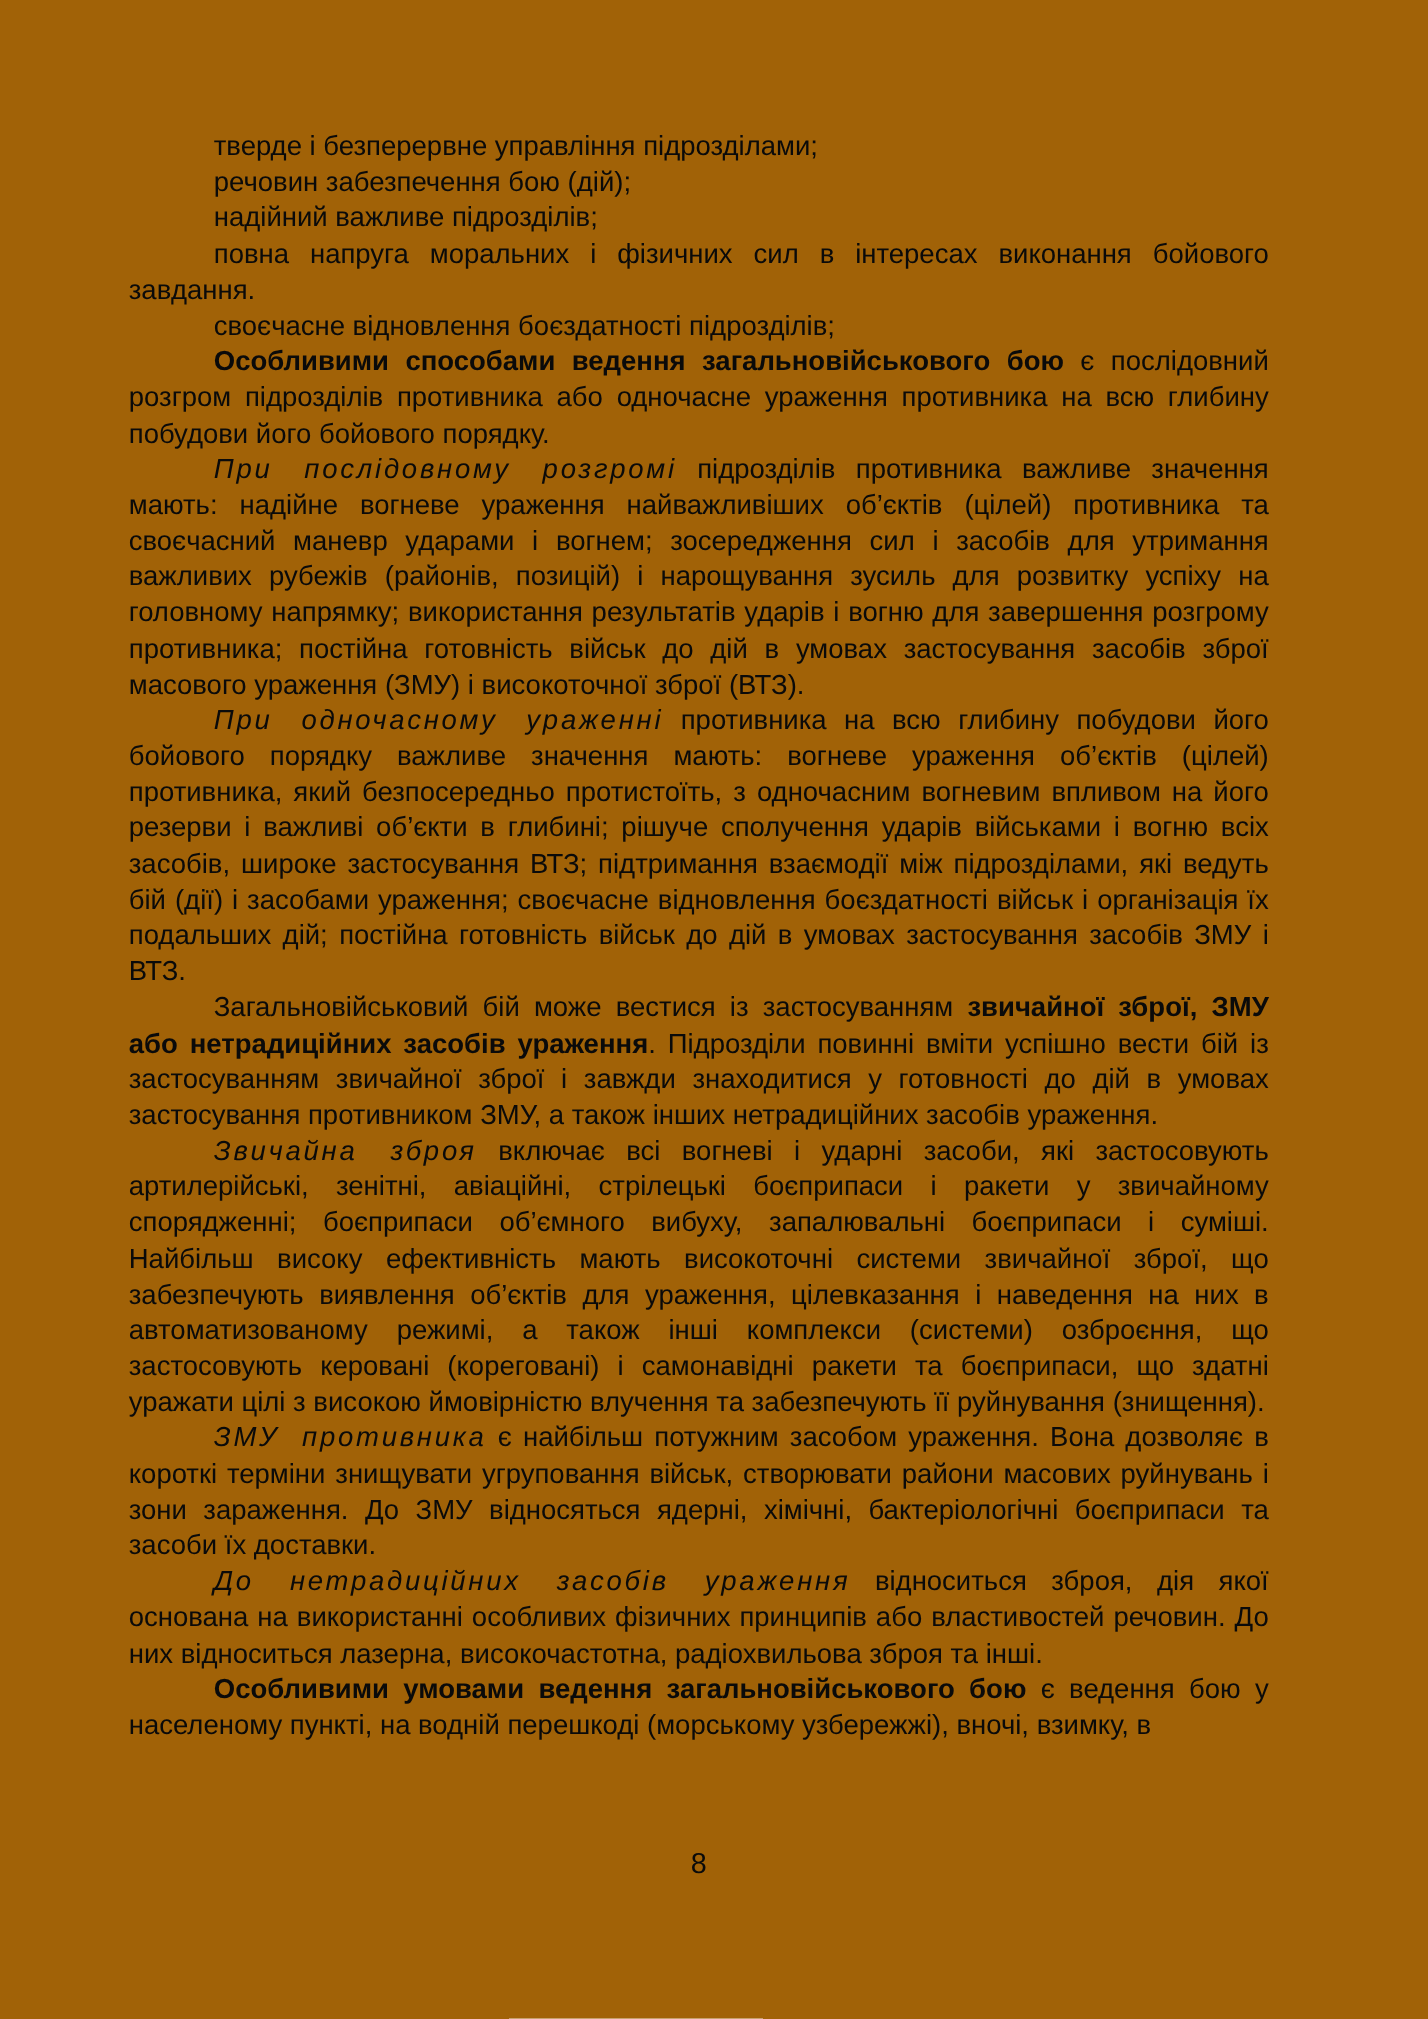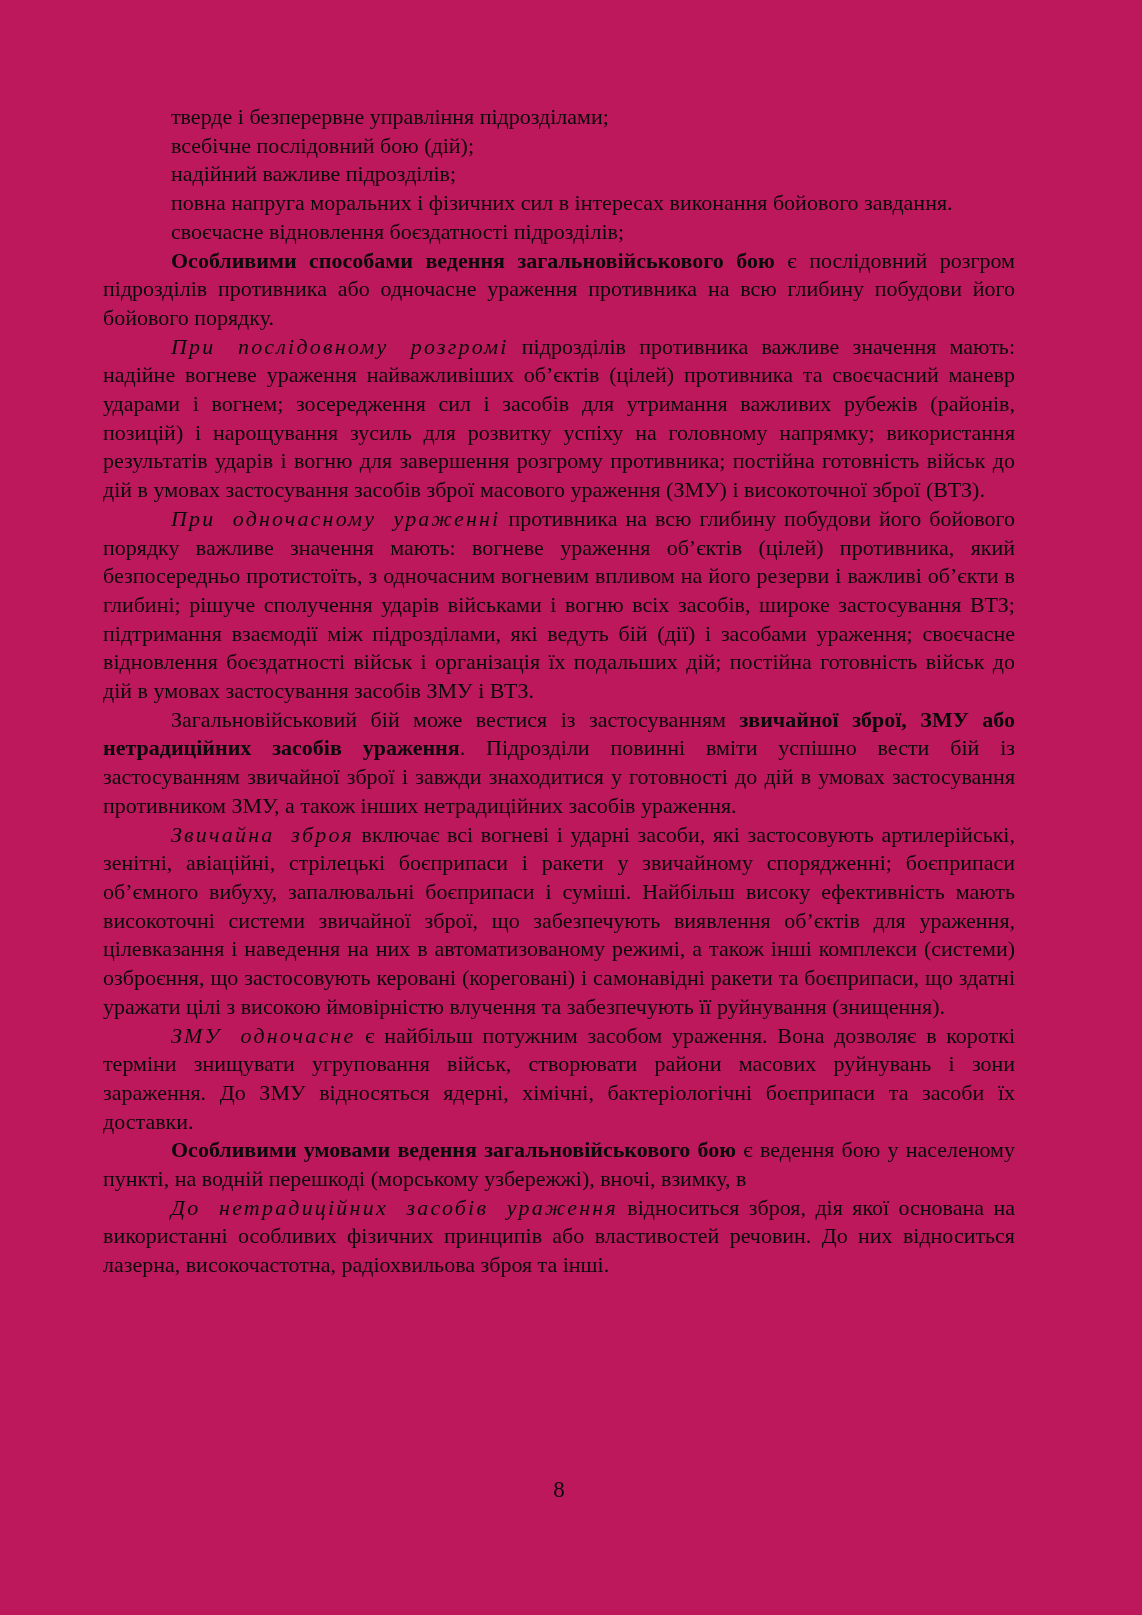--- a/index.html
+++ b/index.html
@@ -4,22 +4,22 @@
 <style>
   html, body {
     margin: 0;
     padding: 0;
     background: #ffffff;
   }
   .page {
     position: relative;
     width: 1142px;
     height: 1615px;
-    background: #be185d;
-    font-family: Liberation Serif, serif;
+    background: #a16207;
+    font-family: Liberation Sans, sans-serif;
     color: #0a0a0a;
     overflow: hidden;
   }
   .text-block {
     position: absolute;
     left: 103px;
     top: 103px;
     width: 912px;
     font-size: 22px;
     line-height: 28.7px;
@@ -48,27 +48,27 @@
     line-height: 28px;
     color: #0a0a0a;
   }
 </style>
 </head>
 <body>
 
 <div class="page">
   <div class="text-block">
       <p class="para"><span class="seg-normal">тверде і безперервне управління підрозділами;</span></p>
-      <p class="para"><span class="seg-normal">всебічне послідовний бою (дій);</span></p>
+      <p class="para"><span class="seg-normal">речовин забезпечення бою (дій);</span></p>
       <p class="para"><span class="seg-normal">надійний важливе підрозділів;</span></p>
       <p class="para"><span class="seg-normal">повна напруга моральних і фізичних сил в інтересах виконання бойового завдання.</span></p>
       <p class="para"><span class="seg-normal">своєчасне відновлення боєздатності підрозділів;</span></p>
       <p class="para"><span class="seg-bold">Особливими способами ведення загальновійськового бою</span><span class="seg-normal"> є послідовний розгром підрозділів противника або одночасне ураження противника на всю глибину побудови його бойового порядку.</span></p>
       <p class="para"><span class="seg-italic-spread">При послідовному розгромі</span><span class="seg-normal"> підрозділів противника важливе значення мають: надійне вогневе ураження найважливіших об’єктів (цілей) противника та своєчасний маневр ударами і вогнем; зосередження сил і засобів для утримання важливих рубежів (районів, позицій) і нарощування зусиль для розвитку успіху на головному напрямку; використання результатів ударів і вогню для завершення розгрому противника; постійна готовність військ до дій в умовах застосування засобів зброї масового ураження (ЗМУ) і високоточної зброї (ВТЗ).</span></p>
       <p class="para"><span class="seg-italic-spread">При одночасному ураженні</span><span class="seg-normal"> противника на всю глибину побудови його бойового порядку важливе значення мають: вогневе ураження об’єктів (цілей) противника, який безпосередньо протистоїть, з одночасним вогневим впливом на його резерви і важливі об’єкти в глибині; рішуче сполучення ударів військами і вогню всіх засобів, широке застосування ВТЗ; підтримання взаємодії між підрозділами, які ведуть бій (дії) і засобами ураження; своєчасне відновлення боєздатності військ і організація їх подальших дій; постійна готовність військ до дій в умовах застосування засобів ЗМУ і ВТЗ.</span></p>
       <p class="para"><span class="seg-normal">Загальновійськовий бій може вестися із застосуванням </span><span class="seg-bold">звичайної зброї, ЗМУ або нетрадиційних засобів ураження</span><span class="seg-normal">. Підрозділи повинні вміти успішно вести бій із застосуванням звичайної зброї і завжди знаходитися у готовності до дій в умовах застосування противником ЗМУ, а також інших нетрадиційних засобів ураження.</span></p>
       <p class="para"><span class="seg-italic-spread">Звичайна зброя</span><span class="seg-normal"> включає всі вогневі і ударні засоби, які застосовують артилерійські, зенітні, авіаційні, стрілецькі боєприпаси і ракети у звичайному спорядженні; боєприпаси об’ємного вибуху, запалювальні боєприпаси і суміші. Найбільш високу ефективність мають високоточні системи звичайної зброї, що забезпечують виявлення об’єктів для ураження, цілевказання і наведення на них в автоматизованому режимі, а також інші комплекси (системи) озброєння, що застосовують керовані (кореговані) і самонавідні ракети та боєприпаси, що здатні уражати цілі з високою ймовірністю влучення та забезпечують її руйнування (знищення).</span></p>
-      <p class="para"><span class="seg-italic-spread">ЗМУ одночасне</span><span class="seg-normal"> є найбільш потужним засобом ураження. Вона дозволяє в короткі терміни знищувати угруповання військ, створювати райони масових руйнувань і зони зараження. До ЗМУ відносяться ядерні, хімічні, бактеріологічні боєприпаси та засоби їх доставки.</span></p>
+      <p class="para"><span class="seg-italic-spread">ЗМУ противника</span><span class="seg-normal"> є найбільш потужним засобом ураження. Вона дозволяє в короткі терміни знищувати угруповання військ, створювати райони масових руйнувань і зони зараження. До ЗМУ відносяться ядерні, хімічні, бактеріологічні боєприпаси та засоби їх доставки.</span></p>
+      <p class="para"><span class="seg-italic-spread">До нетрадиційних засобів ураження</span><span class="seg-normal"> відноситься зброя, дія якої основана на використанні особливих фізичних принципів або властивостей речовин. До них відноситься лазерна, високочастотна, радіохвильова зброя та інші.</span></p>
       <p class="para"><span class="seg-bold">Особливими умовами ведення загальновійськового бою</span><span class="seg-normal"> є ведення бою у населеному пункті, на водній перешкоді (морському узбережжі), вночі, взимку, в</span></p>
-      <p class="para"><span class="seg-italic-spread">До нетрадиційних засобів ураження</span><span class="seg-normal"> відноситься зброя, дія якої основана на використанні особливих фізичних принципів або властивостей речовин. До них відноситься лазерна, високочастотна, радіохвильова зброя та інші.</span></p>
     </div>
   <div class="page-number">8</div>
 </div>
 
 </body></html>

